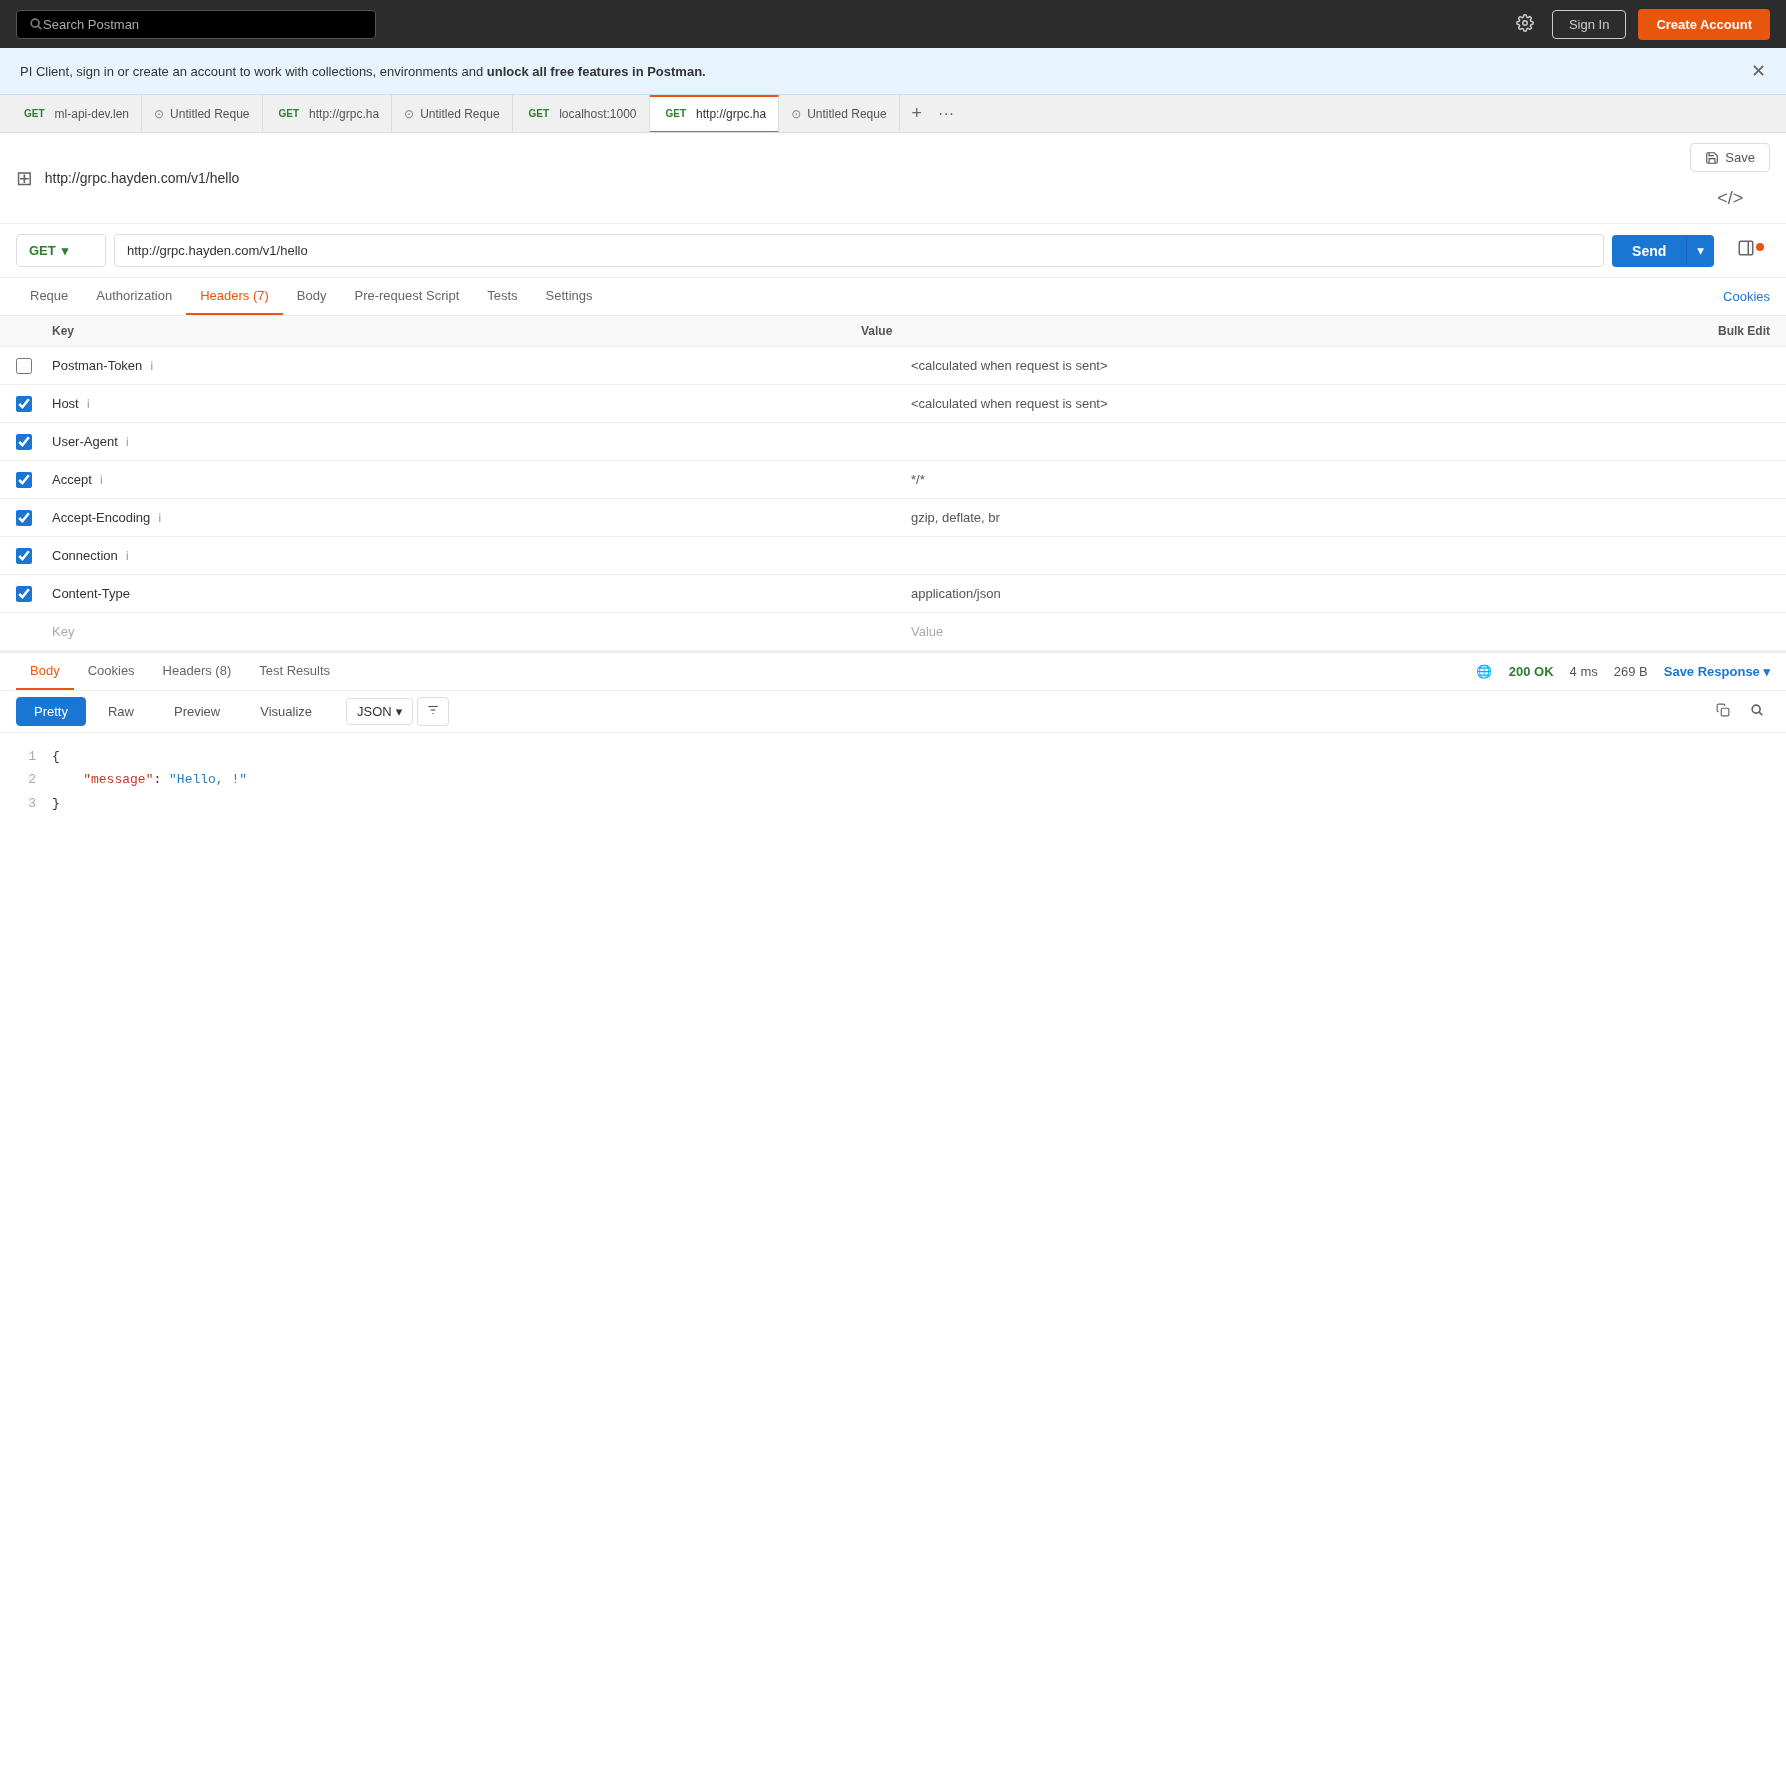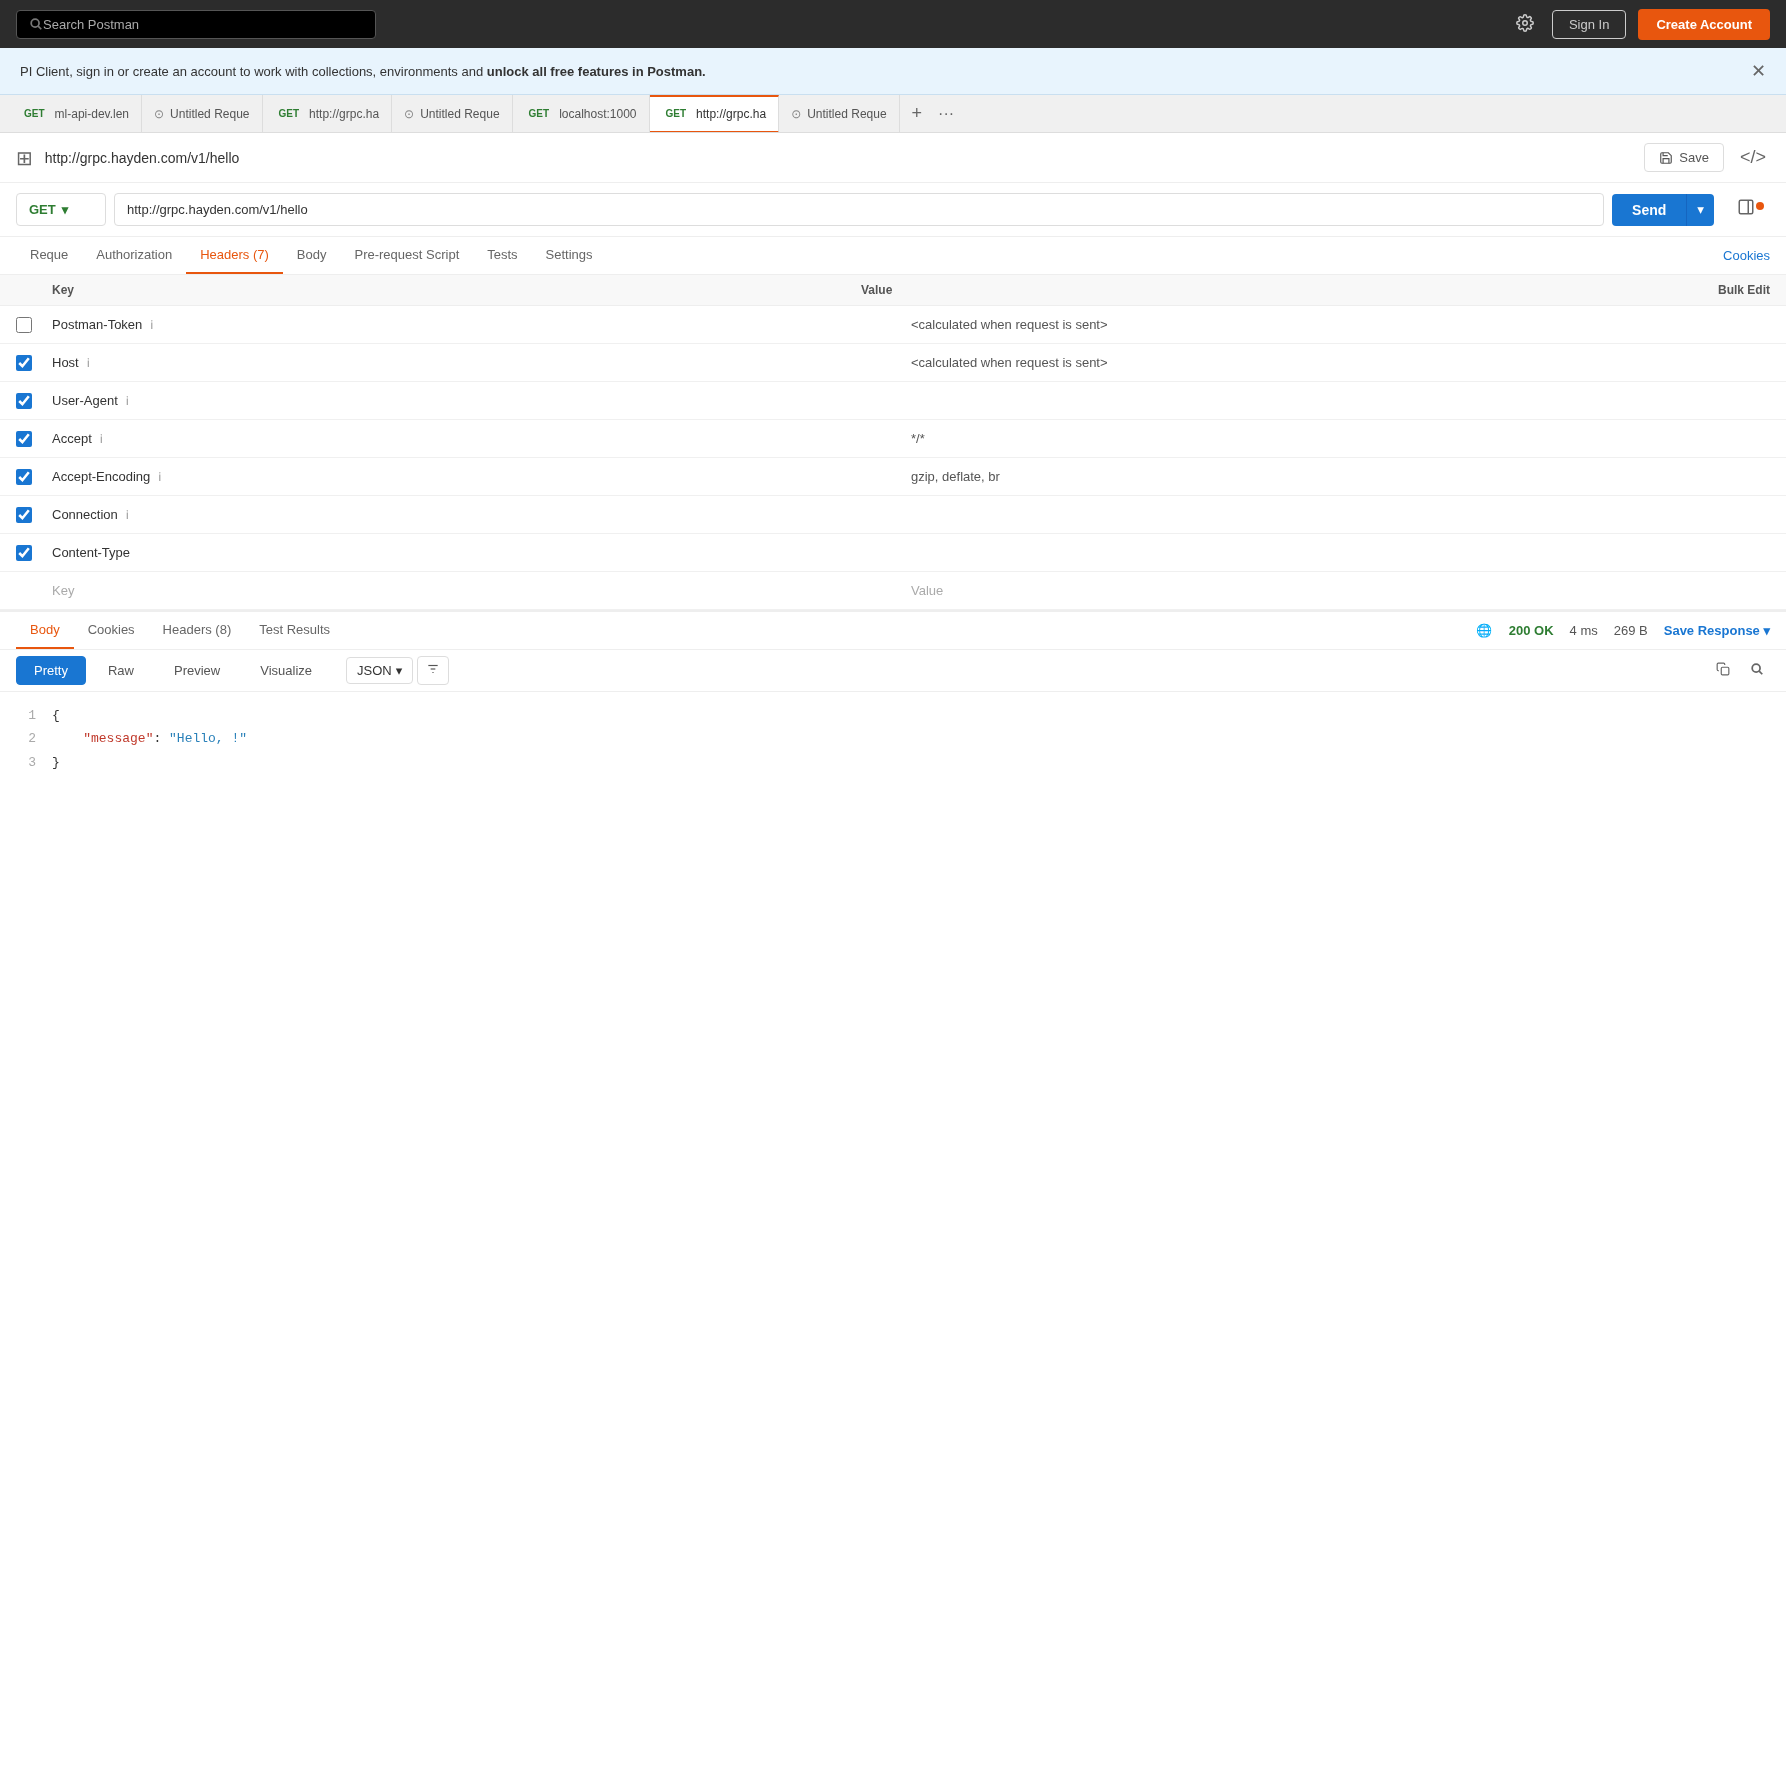--- a/index.html
+++ b/index.html
@@ -25,21 +25,21 @@
     .tab.active { background: #fff; border-bottom: 2px solid #e8560e; color: #333; font-weight: 500; }
     .tab .method-badge { font-size: 10px; font-weight: 700; border-radius: 2px; padding: 1px 4px; }
     .tab .method-badge.get { color: #2e7d32; }
     .tabs-add { margin-left: 4px; background: none; border: none; cursor: pointer; padding: 4px 8px; font-size: 18px; color: #666; }
     .tabs-more { background: none; border: none; cursor: pointer; padding: 4px 8px; font-size: 16px; color: #666; }
 
     
     .request-header { display: flex; align-items: center; padding: 10px 16px; border-bottom: 1px solid #eee; gap: 12px; }
     .request-title-icon { font-size: 20px; color: #666; }
     .request-title-text { font-size: 14px; font-weight: 500; color: #333; }
-    .request-header-right { margin-left: auto; display: flex; align-items: center; gap: 12px; }
+    .request-header-right { margin-left: auto; display: flex; align-items: center; gap: 12px; flex-direction: column; }
     .save-btn { background: none; border: 1px solid #ddd; color: #555; padding: 6px 14px; border-radius: 4px; cursor: pointer; font-size: 13px; display: flex; align-items: center; gap: 6px; }
     .code-btn { background: none; border: none; cursor: pointer; color: #666; font-size: 18px; padding: 4px; }
 
     
     .url-bar { display: flex; align-items: center; padding: 10px 16px; gap: 8px; border-bottom: 1px solid #eee; }
     .method-select { display: flex; align-items: center; gap: 6px; background: #fff; border: 1px solid #ddd; border-radius: 4px; padding: 8px 12px; cursor: pointer; font-size: 13px; font-weight: 700; color: #2e7d32; min-width: 90px; }
     .url-input { flex: 1; border: 1px solid #ddd; border-radius: 4px; padding: 8px 12px; font-size: 13px; color: #333; outline: none; }
     .send-btn { background: #1976d2; border: none; color: #fff; padding: 8px 20px; border-radius: 4px 0 0 4px; cursor: pointer; font-size: 14px; font-weight: 600; }
     .send-dropdown-btn { background: #1976d2; border: none; border-left: 1px solid #1565c0; color: #fff; padding: 8px 10px; border-radius: 0 4px 4px 0; cursor: pointer; }
     .send-group { display: flex; }
@@ -292,20 +292,23 @@
     </div>
   </div>
 
   <div class="header-row">
     <div class="col-check">
       <input type="checkbox" class="checkbox" checked="" style="">
     </div>
     <div class="col-key">
       <span>Content-Type</span>
     </div>
+    <div class="col-value">
+      <span>application/json</span>
+    </div>
   </div>
 
   <div class="header-row">
     <div class="col-check"></div>
     <div class="col-key">
       <span class="key-placeholder">Key</span>
     </div>
     <div class="col-value">
       <span class="value-placeholder">Value</span>
     </div>

